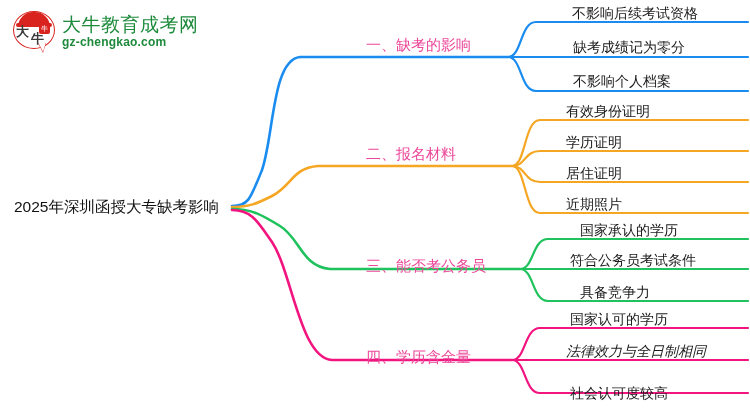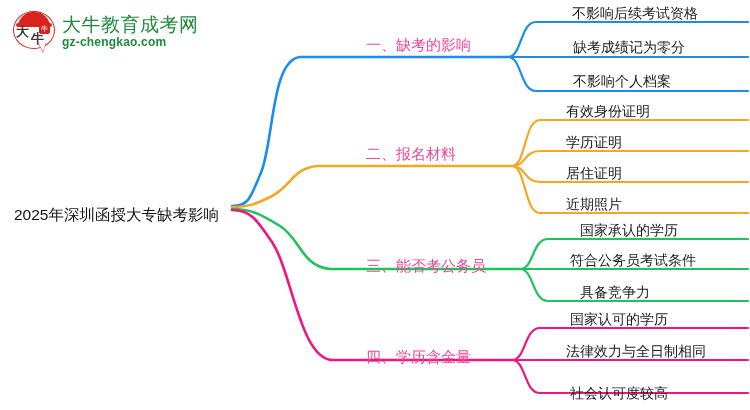--- a/index.html
+++ b/index.html
@@ -149,21 +149,20 @@
     position: absolute;
     white-space: nowrap;
     color: #1f1f1f;
     font-family: "Liberation Sans", "DejaVu Sans", sans-serif;
   }
   .root-label {
     font-size: 15.5px;
     color: #121212;
     left: 14px;
     top: 197px;
-    margin-top: 8px;
   }
   .branch-label {
     font-size: 15px;
     color: #ec4899;
   }
   .leaf-label {
     font-size: 14px;
     color: #1a1a1a;
   }
 </style>
@@ -226,16 +225,16 @@
   <div class="node-label leaf-label" style="left:566px; top:165px;">居住证明</div>
   <div class="node-label leaf-label" style="left:566px; top:196px;">近期照片</div>
 
   <div class="node-label branch-label" style="left:366px; top:257px;">三、能否考公务员</div>
   <div class="node-label leaf-label" style="left:580px; top:222px;">国家承认的学历</div>
   <div class="node-label leaf-label" style="left:570px; top:252px;">符合公务员考试条件</div>
   <div class="node-label leaf-label" style="left:580px; top:284px;">具备竞争力</div>
 
   <div class="node-label branch-label" style="left:366px; top:348px;">四、学历含金量</div>
   <div class="node-label leaf-label" style="left:570px; top:311px;">国家认可的学历</div>
-  <div class="node-label leaf-label" style="left:566px; top:343px;">法律效力与全日制相同</div>
+  <div class="node-label leaf-label" style="left:566px; top:343px;font-style:italic;">法律效力与全日制相同</div>
   <div class="node-label leaf-label" style="left:570px; top:376px;margin-top:9px;">社会认可度较高</div>
 
 </div>
 
 </body></html>

